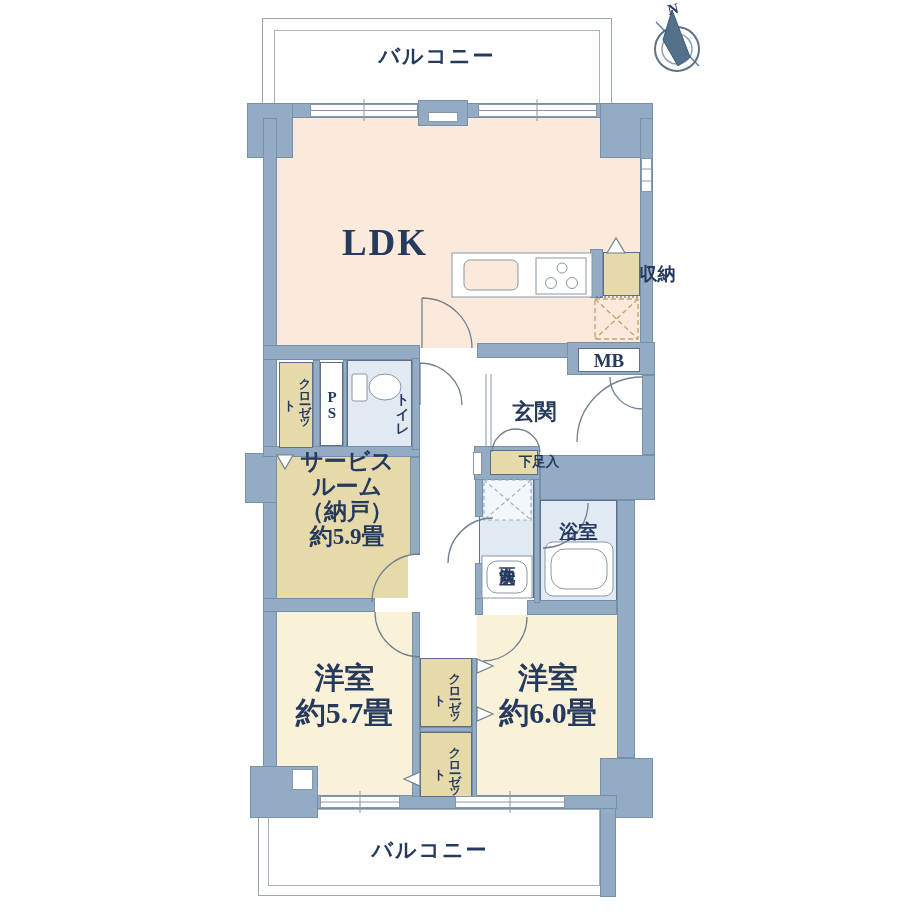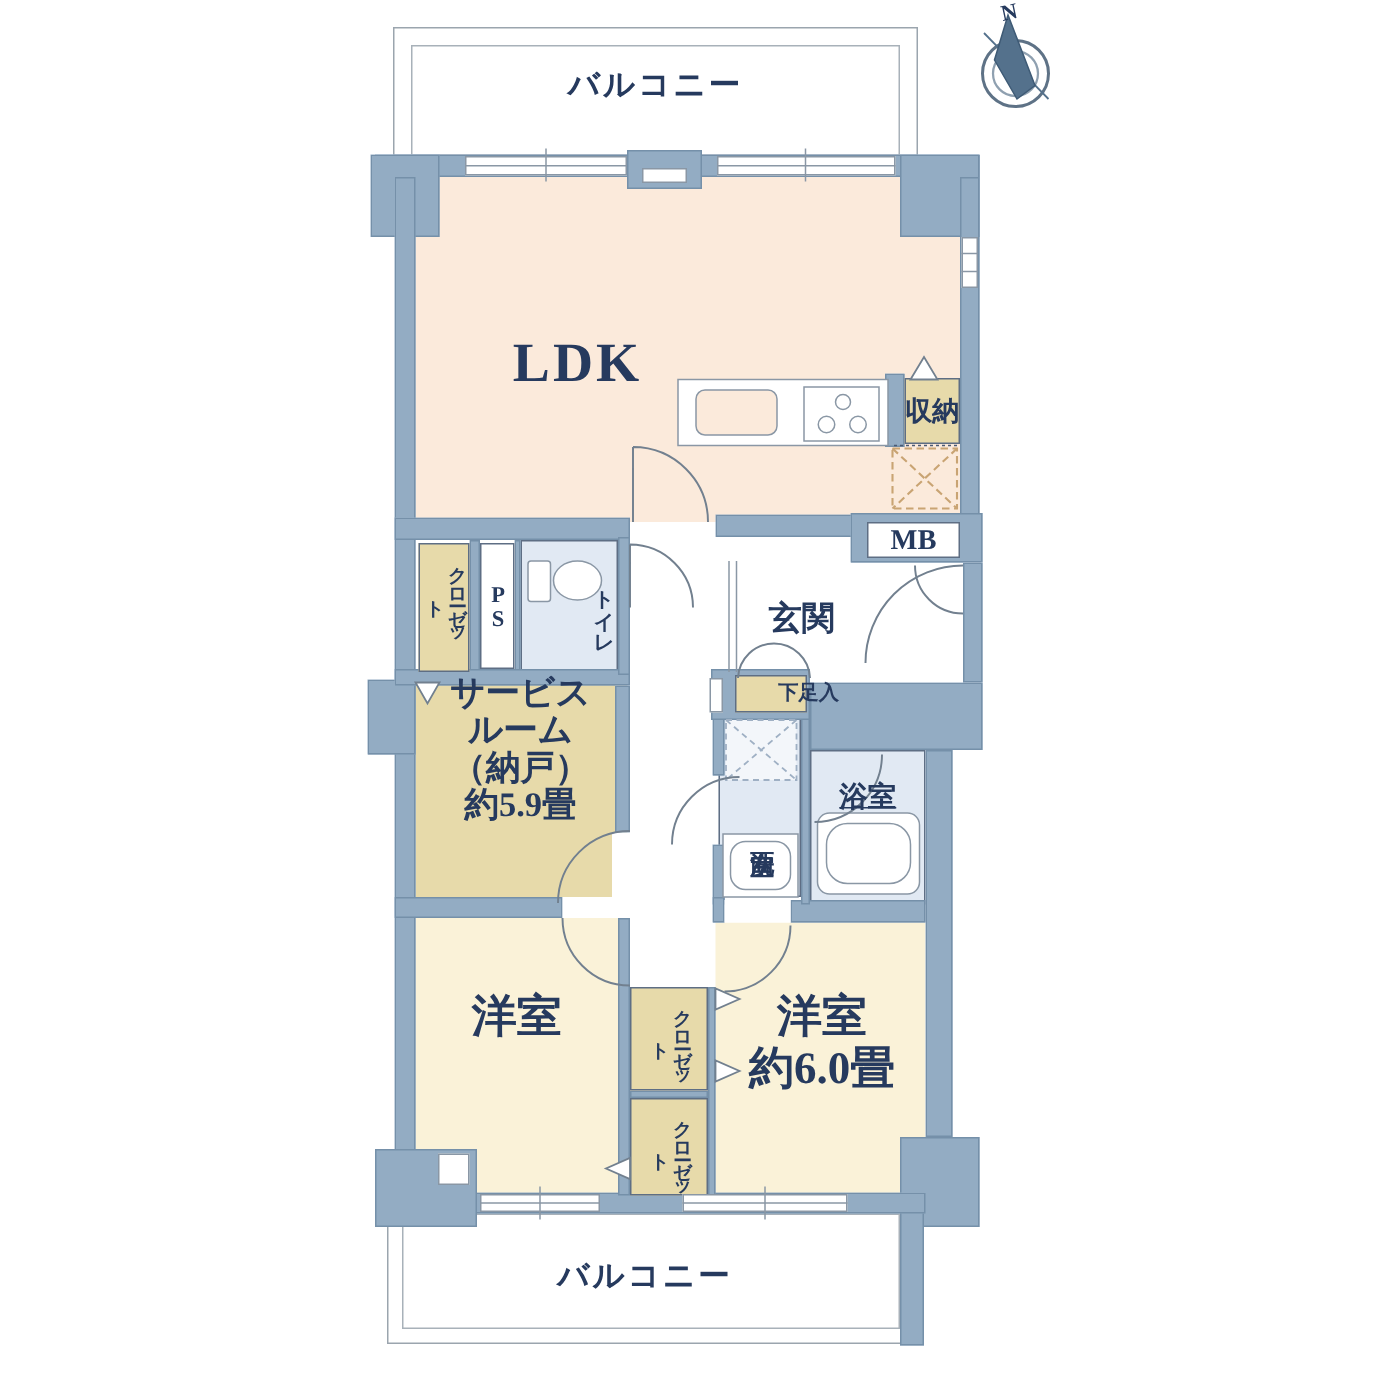--- a/index.html
+++ b/index.html
@@ -189,30 +189,31 @@
 
   <div class="lbl" style="left:277px;top:449px;width:140px;font-size:23px;line-height:25px;">
     <div>サービス</div>
     <div>ルーム</div>
     <div>（納戸）</div>
     <div>約5.9畳</div>
   </div>
 
   <div class="lbl" style="left:267px;top:660px;width:155px;font-size:30px;line-height:35px;">
     <div>洋室</div>
+    <div>約5.7畳</div>
   </div>
   <div class="lbl" style="left:477px;top:660px;width:142px;font-size:30px;line-height:35px;">
     <div>洋室</div>
     <div>約6.0畳</div>
   </div>
 
   <div class="lbl" style="left:492px;top:399px;width:85px;font-size:22px;">玄関</div>
   <div class="lbl" style="left:490px;top:454px;width:48px;font-size:13.5px;margin-left:25px;">下足入</div>
   <div class="lbl" style="left:578px;top:350px;width:62px;font-size:19px;">MB</div>
-  <div class="lbl" style="left:603px;top:264px;width:37px;font-size:18px;">収納</div>
+  <div class="lbl" style="left:603px;top:264px;width:37px;font-size:18px;padding-left:36px;">収納</div>
   <div class="lbl" style="left:540px;top:521px;width:77px;font-size:19px;text-decoration:underline;">浴室</div>
   <div class="lbl v" style="left:498px;top:522px;height:66px;font-size:16px;">洗面室</div>
   <div class="lbl v" style="left:394px;top:368px;height:76px;font-size:13.5px;">トイレ</div>
   <div class="lbl v" style="left:323px;top:372px;height:66px;font-size:15px;">PS</div>
   <div class="lbl v" style="left:282px;top:369px;width:30px;height:58px;font-size:12.5px;line-height:15px;">クローゼット</div>
   <div class="lbl v" style="left:430px;top:664px;width:32px;height:58px;font-size:12.5px;line-height:15px;">クローゼット</div>
   <div class="lbl v" style="left:430px;top:738px;width:32px;height:58px;font-size:12.5px;line-height:15px;">クローゼット</div>
 
 </div>
 

